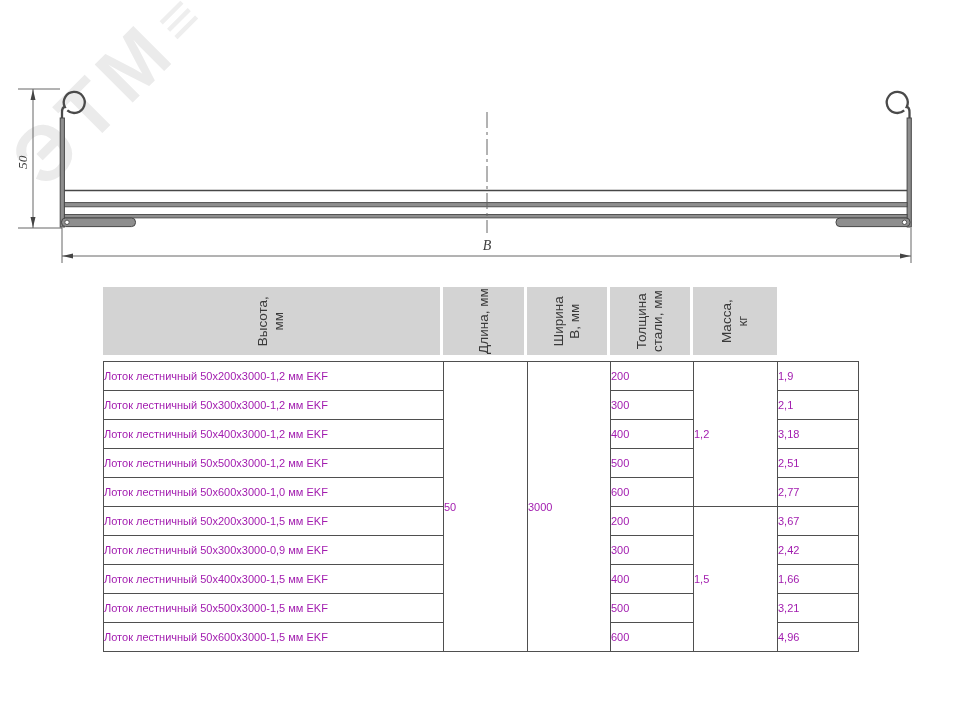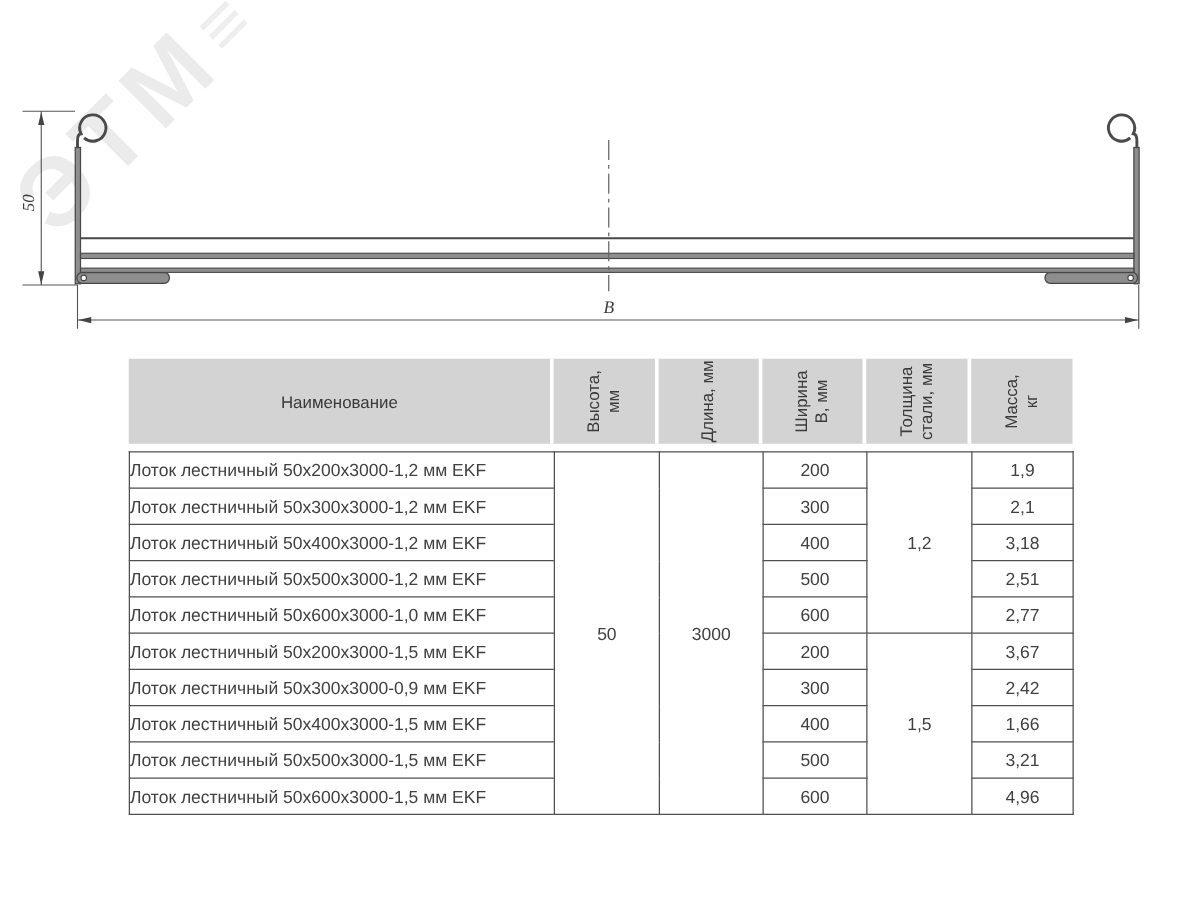--- a/index.html
+++ b/index.html
@@ -29,25 +29,25 @@
     font-size:13.5px;color:#3a3a3a;
   }
   .hcell.sep{border-right:3px solid #ffffff;}
   .vtxt{transform:rotate(-90deg);white-space:nowrap;text-align:center;line-height:1.2;}
   
   table.tbl-body{
     position:absolute;left:103px;top:361px;z-index:2;
     border-collapse:collapse;table-layout:fixed;width:755px;
   }
   table.tbl-body td{
-    border:1px solid #4f4f4f;height:29px;font-size:14px;color:#404040;
+    border:1px solid #4f4f4f;height:29px;font-size:11px;color:#a21caf;
     padding:0;box-sizing:border-box;overflow:hidden;white-space:nowrap;
   }
   td.name{text-align:left;padding-left:10px;}
-  td.num{text-align:center;}
+  td.num{}
 </style>
 </head>
 <body>
 
 <div class="watermark">
   <span>ЭТМ</span>
   <span class="wm-logo">≡</span>
 </div>
 
 <svg class="drawing" width="960" height="280" viewBox="0 0 960 280">
@@ -79,23 +79,20 @@
 
   <line x1="62" y1="228" x2="62" y2="263" stroke="#555" stroke-width="0.9"></line>
   <line x1="911" y1="228" x2="911" y2="263" stroke="#555" stroke-width="0.9"></line>
   <line x1="62" y1="256" x2="911" y2="256" stroke="#555" stroke-width="0.9"></line>
   <polygon points="62.5,256 73,253.5 73,258.5" fill="#444"></polygon>
   <polygon points="910.5,256 900,253.5 900,258.5" fill="#444"></polygon>
   <text x="487" y="250" text-anchor="middle" font-size="14" font-style="italic" font-family="Liberation Serif, DejaVu Serif, serif" fill="#3d3d3d">B</text>
 </svg>
 
 <div class="tbl-header">
-  <div class="hcell sep">
-    <span>Наименование</span>
-  </div>
   <div class="hcell sep">
     <div class="vtxt">
       <div>Высота,</div>
       <div>мм</div>
     </div>
   </div>
   <div class="hcell sep">
     <div class="vtxt">
       <div>Длина, мм</div>
     </div>

